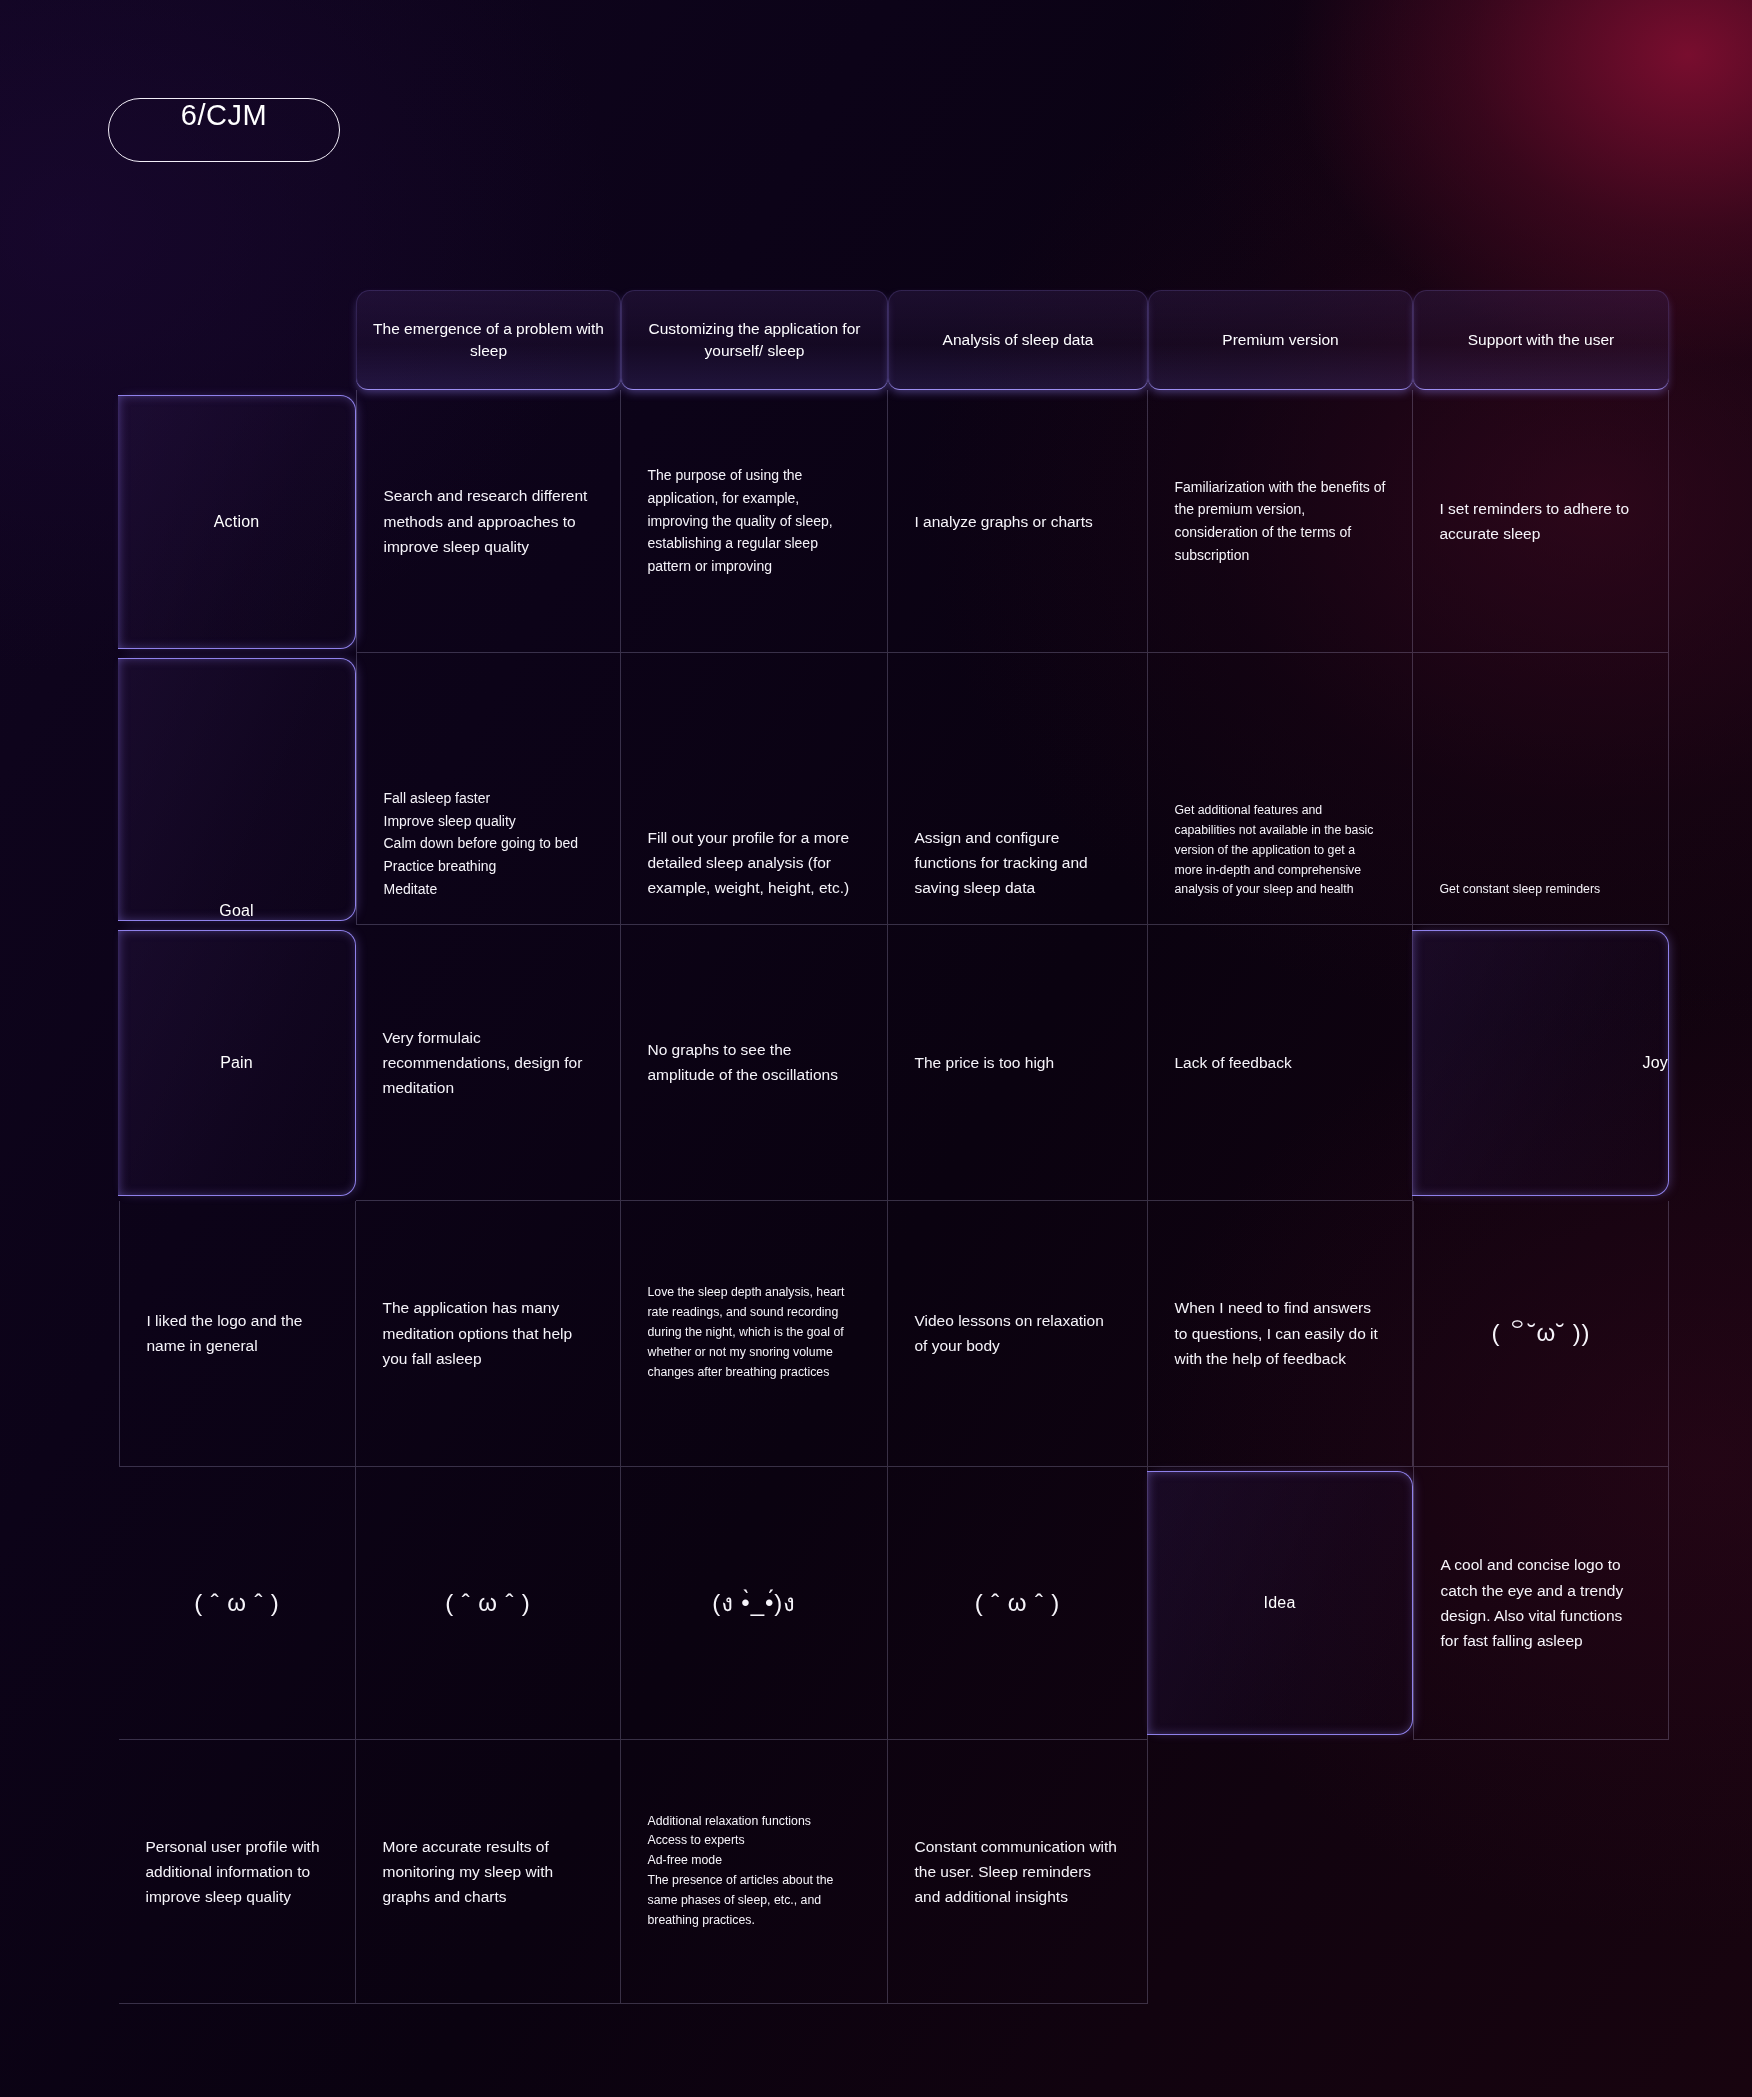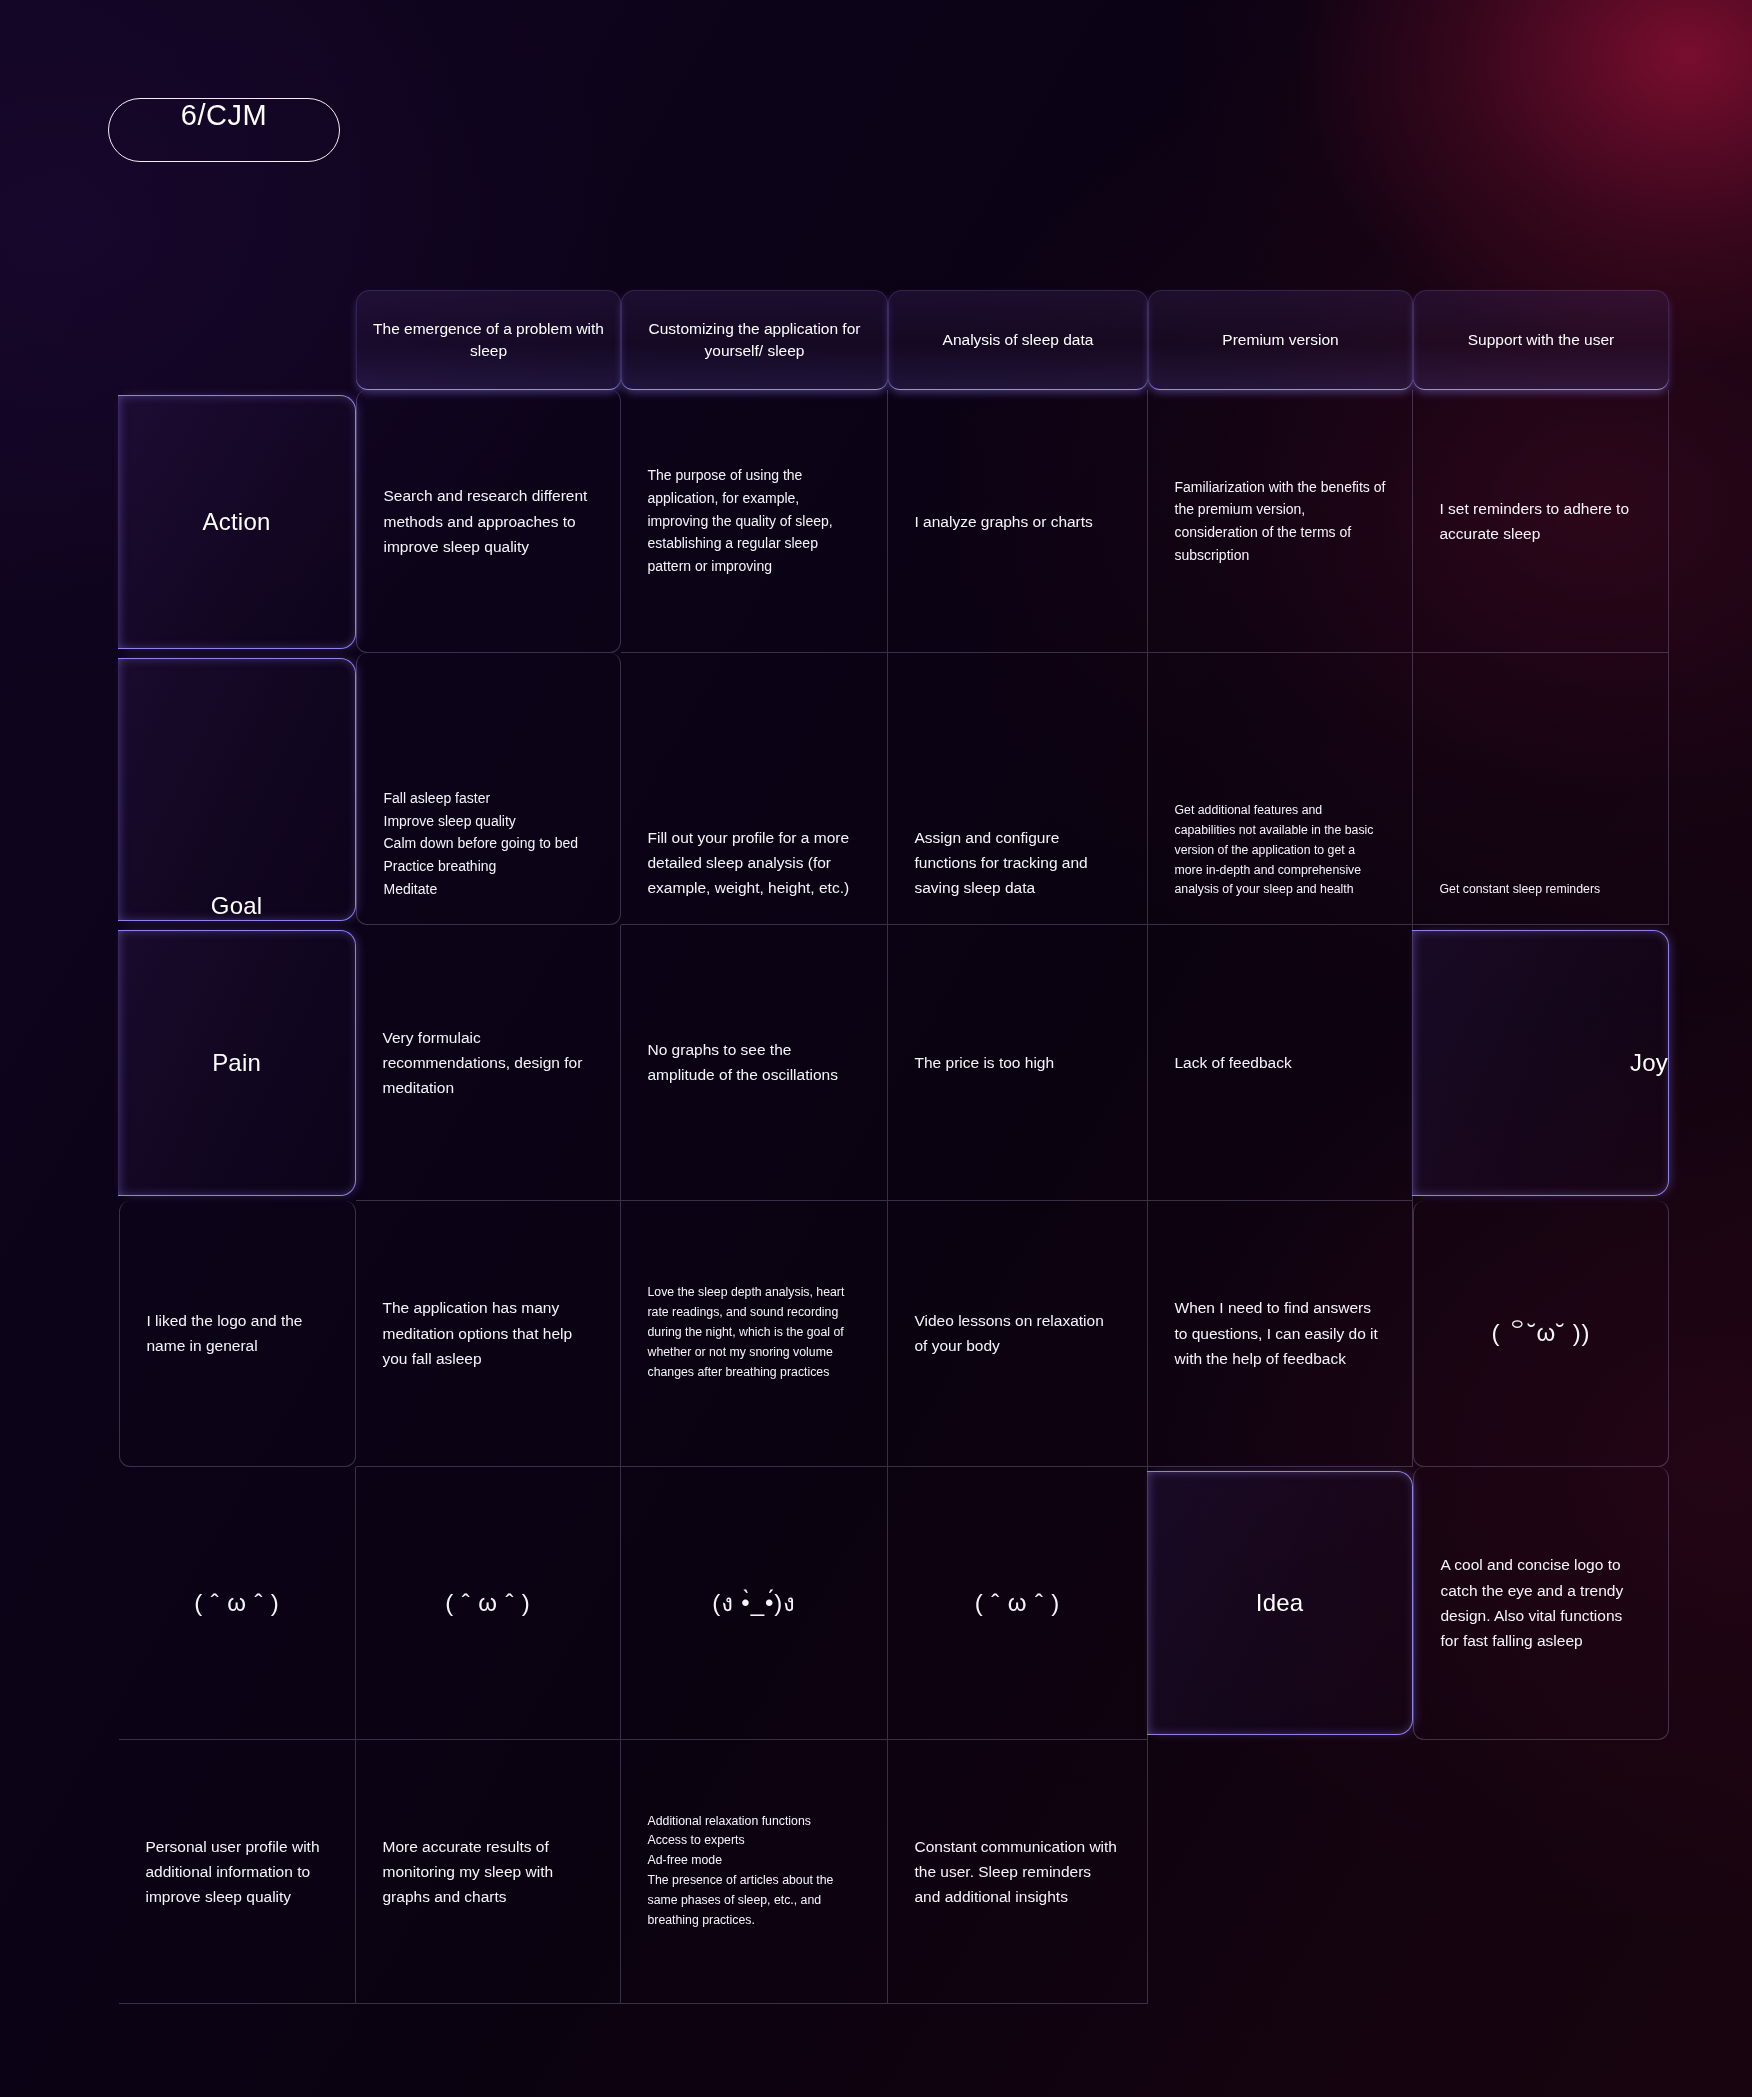--- a/index.html
+++ b/index.html
@@ -83,21 +83,21 @@
     pointer-events:none;
   }
 
   
   .row-label {
     position: relative;
     display: flex;
     align-items: center;
     justify-content: center;
     color: #ffffff;
-    font-size: 24px;
+    font-size: 16px;
     font-weight: 300;
     letter-spacing: 0.2px;
     background: linear-gradient(115deg, rgba(42,22,70,0.40) 0%, rgba(28,12,48,0.28) 60%, rgba(20,8,36,0.16) 100%);
     border-radius: 0 15.5px 15.5px 0;
     border: 0.9px solid #8f81ea;
     border-left: none;
     box-shadow: 1.8px 0 12px -2.7px rgba(150,130,250,0.55) inset, 2.7px 0 12px -4.6px rgba(150,130,250,0.45);
     margin: 4.6px 0 4.6px -0.9px;
   }
 
@@ -105,21 +105,21 @@
   .cell {
     position: relative;
     padding: 24px 26.5px 24px 26.5px;
     color: #f6f4fa;
     font-weight: 300;
     border-right: 0.5px solid rgba(190,180,225,0.26);
     border-bottom: 0.5px solid rgba(190,180,225,0.26);
     display: flex;
     align-items: center;
   }
-  .cell.first-col { border-left: 0.5px solid rgba(190,180,225,0.26); border-radius: 11px; }
+  .cell.first-col { border-left: 0.5px solid rgba(190,180,225,0.26); }
   .cell .txt { width: 100%; white-space: pre-line; }
 
   .fs-lg  { font-size: 15.5px; line-height: 1.62; }
   .fs-md  { font-size: 14px; line-height: 1.62; }
   .fs-sm  { font-size: 12.3px; line-height: 1.62; }
   .fs-emoji { font-size: 24px; line-height: 1.3; letter-spacing: 0.9px; width:100%; text-align:center; }
 
   .cell.emotion { justify-content: center; }
   .cell.emotion .txt { text-align:center; }
 

